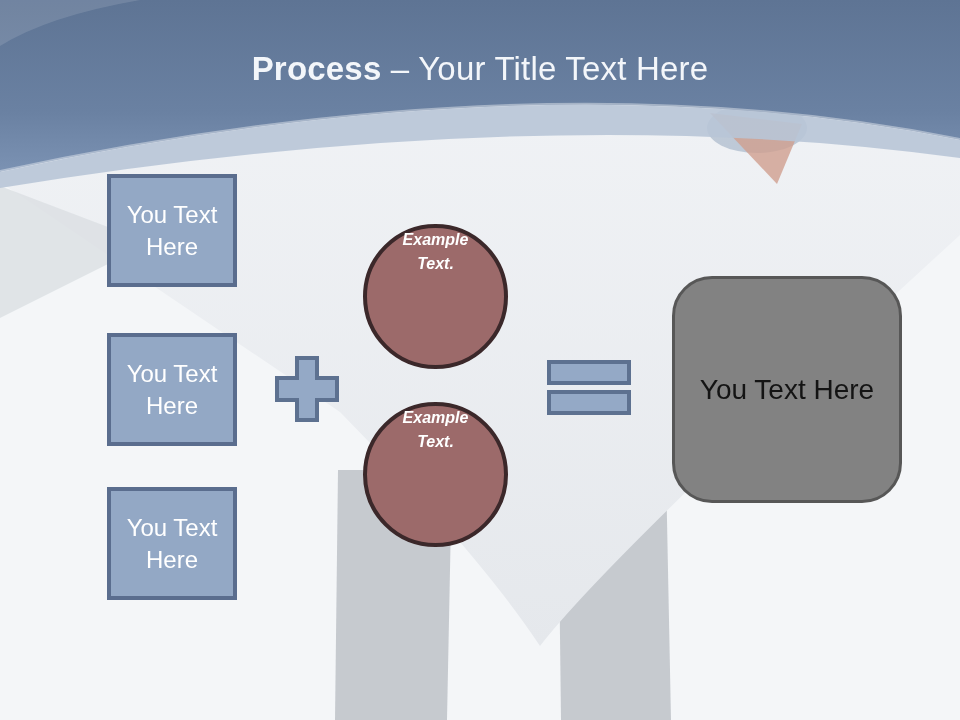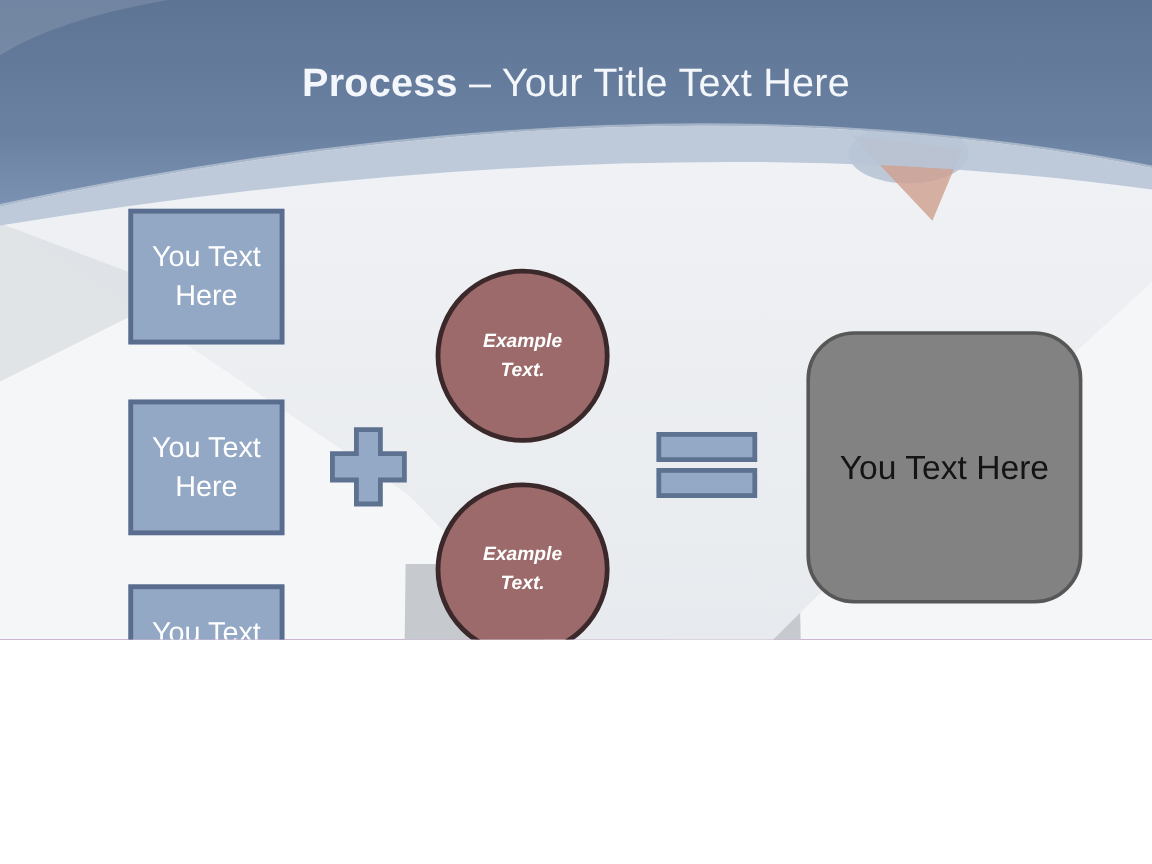--- a/index.html
+++ b/index.html
@@ -1,36 +1,36 @@
 <!DOCTYPE html>
 <html><head>
 <meta charset="utf-8">
 <style>
   html,body{margin:0;padding:0;}
   body{width:960px;height:720px;overflow:hidden;font-family:"Liberation Sans",sans-serif;}
-  .slide{position:relative;width:960px;height:533px;background:#701a75;overflow:hidden;}
+  .slide{position:relative;width:960px;height:720px;background:#701a75;overflow:hidden;}
   .bg{position:absolute;inset:0;display:block;}
 
   .title{position:absolute;left:0;top:50px;width:100%;text-align:center;
          font-size:33px;color:#f3f6fa;letter-spacing:.2px;}
   .title .em{font-weight:700;}
 
   .text-box{position:absolute;left:107px;width:122px;height:105px;
             background:#93a8c5;border:4px solid #5a6d8e;
             display:flex;align-items:center;justify-content:center;}
   .text-box .lbl{width:110px;text-align:center;color:#ffffff;font-size:24px;line-height:1.32;}
   .tb1{top:174px;} .tb2{top:333px;} .tb3{top:487px;}
 
   .op{position:absolute;}
   .op-plus{left:274px;top:355px;}
   .op-eq{left:546px;top:359px;}
 
   .circle{position:absolute;left:363px;width:137px;height:137px;border-radius:50%;
           background:#9c6a6a;border:4px solid #3b282a;
-          display:flex;align-items:center;justify-content:center;}
+          display:flex;align-items:flex-start;justify-content:center;}
   .circle .lbl{width:92px;text-align:center;color:#ffffff;font-size:16px;
                font-weight:700;font-style:italic;line-height:1.5;}
   .ci1{top:224px;} .ci2{top:402px;}
 
   .result-box{position:absolute;left:672px;top:276px;width:224px;height:221px;
               background:#828282;border:3px solid #575757;border-radius:40px;
               display:flex;align-items:center;justify-content:center;}
   .result-box .lbl{color:#141414;font-size:28px;text-align:center;}
 </style>
 </head>

